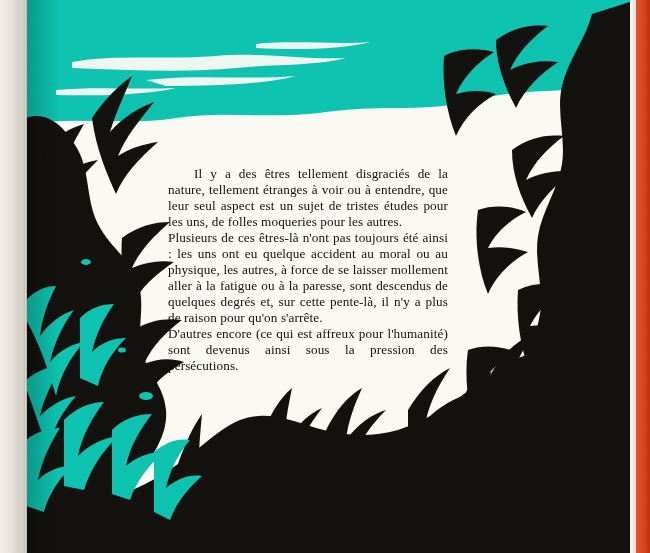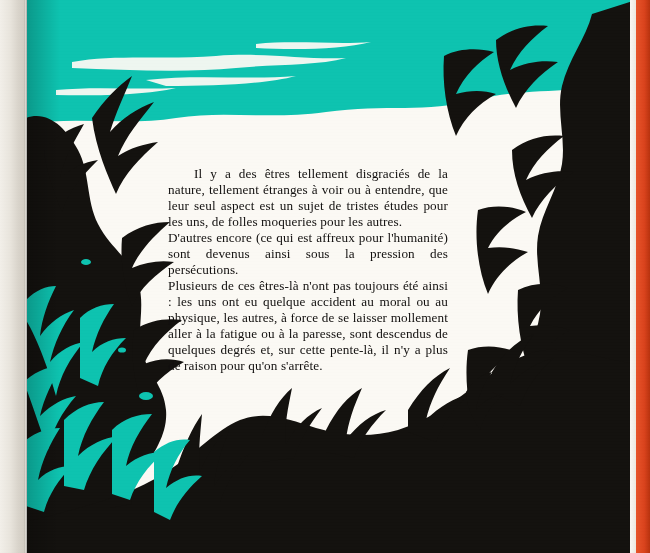--- a/index.html
+++ b/index.html
@@ -208,22 +208,22 @@
         <g fill="#14120f">
           <path d="M440,392 C448,380 456,374 466,372 C458,384 452,396 450,410 C458,400 468,396 478,394
                    C466,404 458,416 454,430 C446,418 440,404 440,392 Z"></path>
         </g>
       </g>
     </svg>
   </div>
 
   <div class="textblock">
     <p class="indent">Il y a des êtres tellement disgraciés de la nature, tellement étranges à voir ou à entendre, que leur seul aspect est un sujet de tristes études pour les uns, de folles moqueries pour les autres.</p>
+    <p>Plusieurs de ces êtres-là n'ont pas toujours été ainsi : les uns ont eu quelque accident au moral ou au physique, les autres, à force de se laisser mollement aller à la fatigue ou à la paresse, sont descendus de quelques degrés et, sur cette pente-là, il n'y a plus de raison pour qu'on s'arrête.</p>
     <p>D'autres encore (ce qui est affreux pour l'humanité) sont devenus ainsi sous la pression des persécutions.</p>
-    <p>Plusieurs de ces êtres-là n'ont pas toujours été ainsi : les uns ont eu quelque accident au moral ou au physique, les autres, à force de se laisser mollement aller à la fatigue ou à la paresse, sont descendus de quelques degrés et, sur cette pente-là, il n'y a plus de raison pour qu'on s'arrête.</p>
   </div>
 
   <div class="gutter"></div>
   <div class="gutter-line"></div>
   <div class="bind-shadow"></div>
   <div class="cover-edge-inner"></div>
   <div class="cover-edge"></div>
   <div class="grain"></div>
 
 </div>

